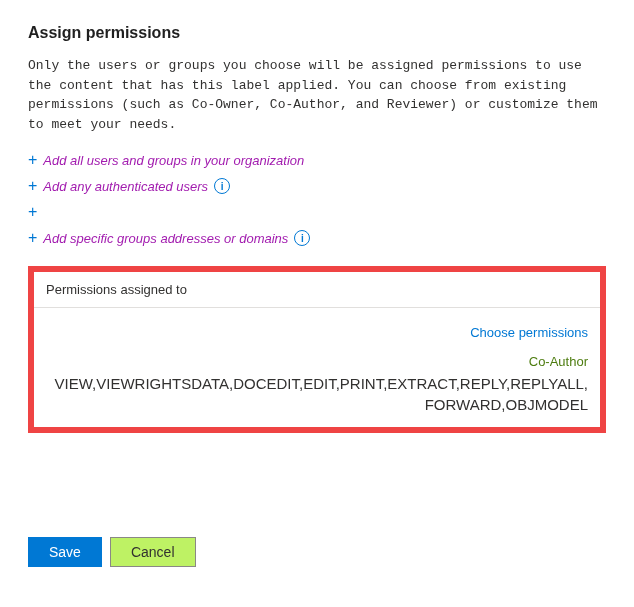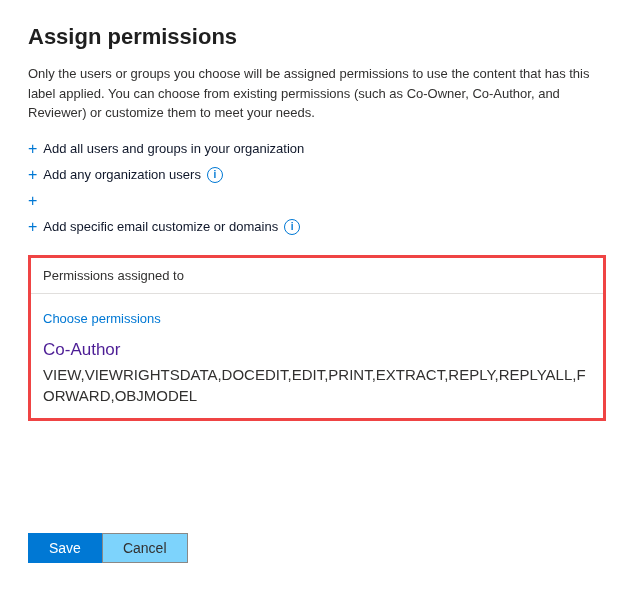--- a/index.html
+++ b/index.html
@@ -16,31 +16,32 @@
       width: 634px;
       min-height: 607px;
     }
 
     .container {
       padding: 24px 28px 24px 28px;
       max-width: 634px;
     }
 
     .page-title {
-      font-size: 22px;
+      font-size: 16px;
       font-weight: 700;
       color: #1f1f1f;
       margin-bottom: 14px;
     }
 
     .description {
       font-size: 13px;
       color: #323130;
       line-height: 1.5;
       margin-bottom: 18px;
+      font-family: Liberation Mono, monospace;
     }
 
     .add-links-section {
       margin-bottom: 20px;
     }
 
     .add-link-row {
       display: flex;
       align-items: center;
       margin-bottom: 10px;
@@ -50,100 +51,102 @@
 
     .plus-icon {
       color: #0078d4;
       font-size: 16px;
       font-weight: 400;
       line-height: 1;
       flex-shrink: 0;
     }
 
     .add-link-text {
-      color: #0f172a;
+      color: #a21caf;
       font-size: 13px;
       text-decoration: none;
+      font-style: italic;
     }
 
     .info-icon {
       display: inline-flex;
       align-items: center;
       justify-content: center;
       width: 16px;
       height: 16px;
       border-radius: 50%;
       border: 1px solid #0078d4;
       color: #0078d4;
       font-size: 10px;
       font-weight: 700;
       flex-shrink: 0;
       cursor: pointer;
     }
 
     .permissions-table {
-      border: 3px solid #ef4444;
-      margin-bottom: 8px;
+      border: 6px solid #ef4444;
+      margin-bottom: 0;
     }
 
     .permissions-table-header {
       background: #ffffff;
       padding: 10px 12px;
       font-size: 13px;
       color: #323130;
       border-bottom: 1px solid #e1dfdd;
     }
 
     .permissions-table-body {
       padding: 16px 12px 12px 12px;
       min-height: 80px;
+      text-align: right;
     }
 
     .choose-permissions-link {
       color: #0078d4;
       font-size: 13px;
       cursor: pointer;
       display: inline-block;
       margin-bottom: 14px;
     }
 
     .permission-level {
-      font-size: 17px;
-      color: #4c1d95;
+      font-size: 13px;
+      color: #4d7c0f;
       margin-bottom: 4px;
     }
 
     .permission-detail {
       font-size: 15px;
       color: #323130;
       word-break: break-all;
       line-height: 1.4;
     }
 
     .footer-buttons {
       display: flex;
-      gap: 0;
+      gap: 8px;
       padding: 20px 28px 24px 28px;
       margin-top: 60px;
       align-items: center;
     }
 
     .btn-save {
       background: #0078d4;
       color: #ffffff;
       border: 1px solid #0078d4;
       padding: 6px 20px;
       font-size: 14px;
       font-family: inherit;
       cursor: pointer;
       min-width: 72px;
     }
 
     .btn-cancel {
-      background: #7dd3fc;
+      background: #bef264;
       color: #323130;
       border: 1px solid #8a8886;
       padding: 6px 20px;
       font-size: 14px;
       font-family: inherit;
       cursor: pointer;
       min-width: 72px;
     }
   </style>
 </head>
@@ -156,31 +159,31 @@
 
   <div class="add-links-section">
 
     <div class="add-link-row">
       <span class="plus-icon">+</span>
       <a class="add-link-text">Add all users and groups in your organization</a>
     </div>
 
     <div class="add-link-row">
       <span class="plus-icon">+</span>
-      <a class="add-link-text">Add any organization users</a>
+      <a class="add-link-text">Add any authenticated users</a>
       <span class="info-icon">i</span>
     </div>
 
     <div class="add-link-row">
       <span class="plus-icon">+</span>
     </div>
 
     <div class="add-link-row">
       <span class="plus-icon">+</span>
-      <a class="add-link-text">Add specific email customize or domains</a>
+      <a class="add-link-text">Add specific groups addresses or domains</a>
       <span class="info-icon">i</span>
     </div>
 
   </div>
 
   <div class="permissions-table">
     <div class="permissions-table-header">Permissions assigned to</div>
     <div class="permissions-table-body">
       <a class="choose-permissions-link">Choose permissions</a>
       <div class="permission-level">Co-Author</div>

